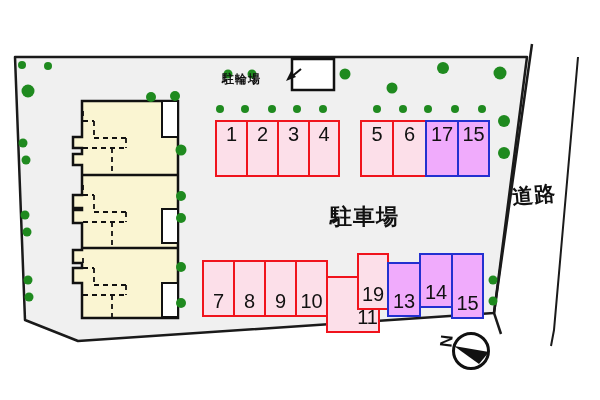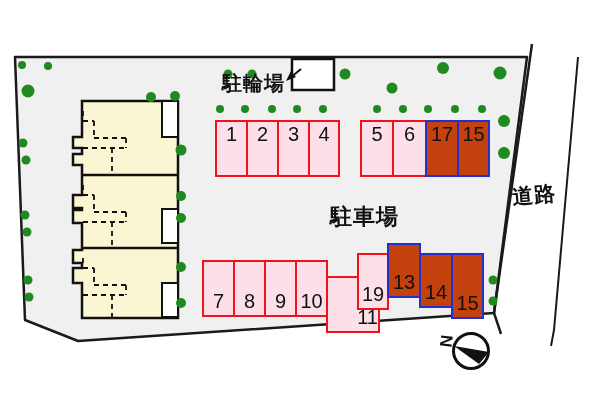--- a/index.html
+++ b/index.html
@@ -10,21 +10,21 @@
   .canvas svg{position:absolute;left:0;top:0;}
   .jp-label{
     position:absolute;color:#111;font-weight:700;line-height:1;white-space:nowrap;
     letter-spacing:1px;
   }
   .space{
     position:absolute;box-sizing:border-box;display:flex;justify-content:center;
     color:#111;font-size:20px;
   }
   .space.pink{background:#fcdfe9;border:2px solid #f0131c;}
-  .space.blue{background:#c2410c;border:2px solid #2330d0;}
+  .space.blue{background:#f0abfc;border:2px solid #2330d0;}
   .space.num-top{align-items:flex-start;padding-top:1px;}
   .space.num-bottom{align-items:flex-end;padding-bottom:2px;}
   .space span{display:block;}
 </style>
 </head>
 <body>
 
 <div class="canvas">
 
   <svg width="600" height="400" viewBox="0 0 600 400">
@@ -96,21 +96,21 @@
       <circle cx="493" cy="301" r="4.5"></circle>
     </g>
 
     <g>
       <circle cx="471" cy="351" r="17.5" fill="#ffffff" stroke="#111" stroke-width="3"></circle>
       <polygon points="454,346 489,352 479,364" fill="#111"></polygon>
       <text transform="translate(445,341) rotate(97)" font-size="17" font-weight="bold" fill="#111" text-anchor="middle" dominant-baseline="middle">N</text>
     </g>
   </svg>
 
-  <div class="jp-label" style="left:222px;top:73px;font-size:20px;">駐輪場</div>
+  <div class="jp-label" style="left:222px;top:73px;font-size:12px;">駐輪場</div>
   <div class="jp-label" style="left:312px;top:206px;font-size:22px;padding-left:18px;">駐車場</div>
   <div class="jp-label" style="left:512px;top:184px;font-size:21px;transform:rotate(-5deg);">道路</div>
 
   <div class="space pink num-top" style="left:215px;top:120px;width:33px;height:57px;">
       <span>1</span>
     </div>
   <div class="space pink num-top" style="left:246px;top:120px;width:33px;height:57px;">
       <span>2</span>
     </div>
   <div class="space pink num-top" style="left:277px;top:120px;width:33px;height:57px;">
@@ -143,21 +143,21 @@
     </div>
   <div class="space pink num-bottom" style="left:295px;top:260px;width:33px;height:57px;">
       <span>10</span>
     </div>
   <div class="space pink num-bottom" style="left:326px;top:276px;width:54px;height:57px;justify-content:flex-end;">
       <span>11</span>
     </div>
   <div class="space pink num-bottom" style="left:357px;top:253px;width:32px;height:57px;">
       <span>19</span>
     </div>
-  <div class="space blue num-bottom" style="left:387px;top:243px;width:34px;height:55px;justify-content:center;">
+  <div class="space blue num-bottom" style="left:387px;top:262px;width:34px;height:55px;justify-content:center;">
       <span>13</span>
     </div>
   <div class="space blue num-bottom" style="left:419px;top:253px;width:34px;height:55px;">
       <span>14</span>
     </div>
   <div class="space blue num-bottom" style="left:451px;top:253px;width:33px;height:66px;">
       <span>15</span>
     </div>
 
 </div>

